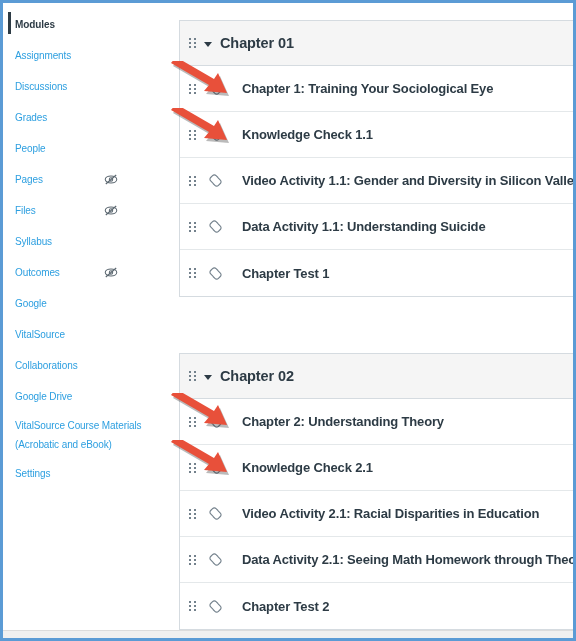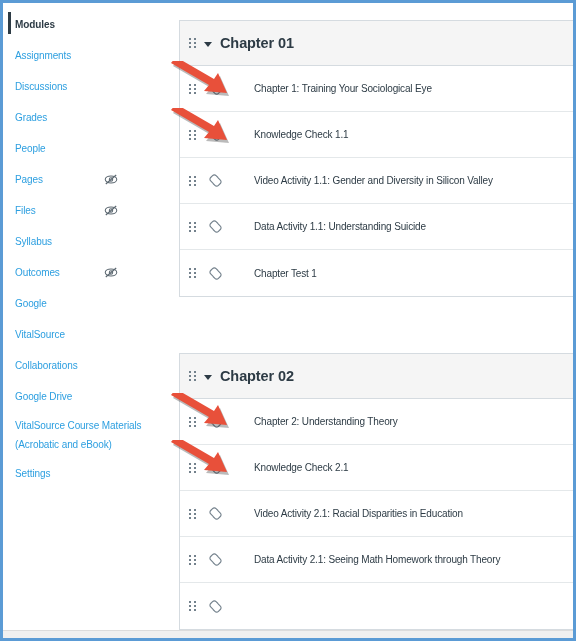--- a/index.html
+++ b/index.html
@@ -108,24 +108,24 @@
   .module-item {
     height: 46px;
     display: flex;
     align-items: center;
     padding-left: 9px;
     border-bottom: 1px solid #e4e8ea;
     background: #ffffff;
   }
   .module-item:last-child { border-bottom: none; }
   .item-title {
-    font-size: 10px;
-    font-weight: normal;
+    font-size: 13px;
+    font-weight: bold;
     color: #2d3b45;
-    margin-left: 30px;
+    margin-left: 18px;
     white-space: nowrap;
     letter-spacing: -0.15px;
   }
 
   
   .drag-handle {
     width: 8px;
     display: grid;
     grid-template-columns: 2px 2px;
     grid-template-rows: 2px 2px 2px;
@@ -425,20 +425,21 @@
               <i></i>
               <i></i>
               <i></i>
               <i></i>
               <i></i>
             </span>
           <svg class="link-icon" viewBox="0 0 18 18">
             <path d="M6.2 11.8 L3.9 9.5 a2.6 2.6 0 0 1 0-3.7 l2.0-2.0 a2.6 2.6 0 0 1 3.7 0 l2.3 2.3" fill="none" stroke="#73818c" stroke-width="1.2"></path>
             <path d="M11.8 6.2 L14.1 8.5 a2.6 2.6 0 0 1 0 3.7 l-2.0 2.0 a2.6 2.6 0 0 1-3.7 0 l-2.3-2.3" fill="none" stroke="#73818c" stroke-width="1.2"></path>
           </svg>
+          <span class="item-title">Chapter Test 2</span>
         </div>
       </section>
 
     </main>
 
     <svg class="arrow" style="left:166px; top:58px; width:66px; height:44px;" viewBox="0 0 66 44">
       <g transform="translate(2,2)">
         <path d="M0 0 L38 22 L33 28 L56 30 L47 10 L43 16 L5 -6 Z" fill="#1a1a1a" opacity="0.3" transform="translate(2,3)"></path>
         <path d="M0 0 L38 22 L33 28 L56 30 L47 10 L43 16 L5 -6 Z" fill="#e8503a"></path>
       </g>

